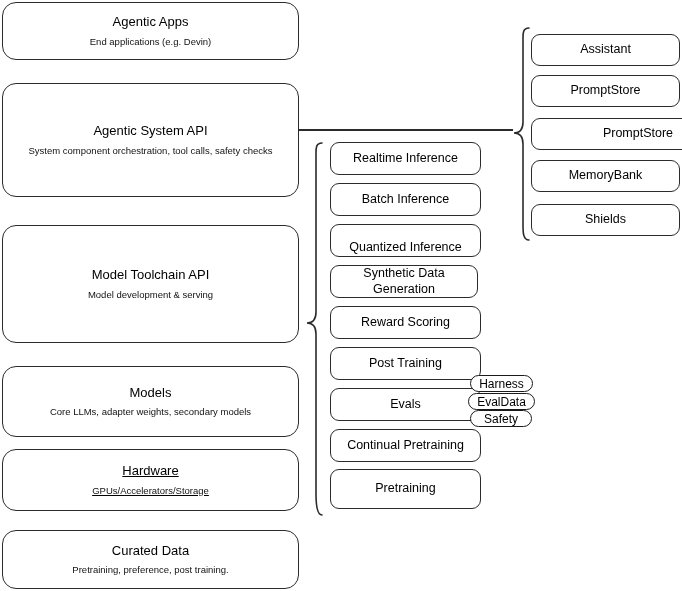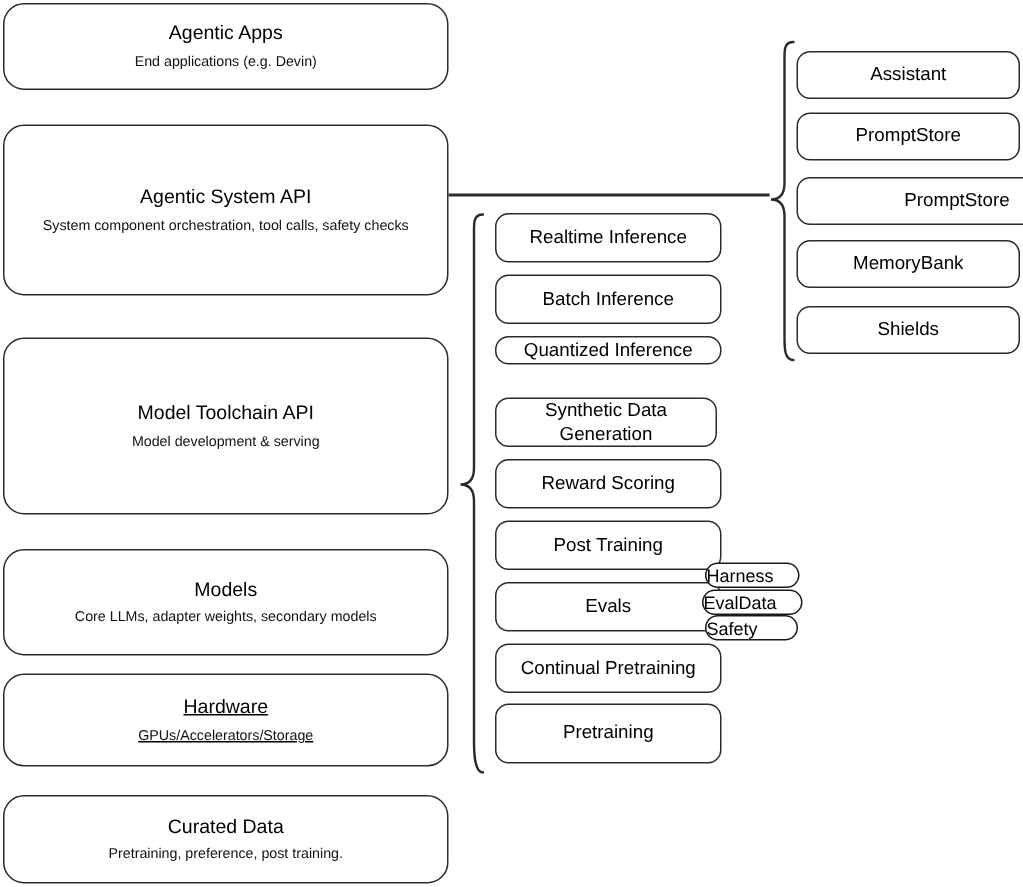--- a/index.html
+++ b/index.html
@@ -51,20 +51,21 @@
     font-size: 12.5px;
   }
   .pill {
     position: absolute;
     box-sizing: border-box;
     border: 1.6px solid #1a1a1a;
     border-radius: 999px;
     background: #ffffff;
     display: flex;
     align-items: center;
+    justify-content: center;
     font-size: 12px;
     color: #000;
     z-index: 5;
   }
   .brace-wrap {
     position: absolute;
     z-index: 2;
   }
   .brace-wrap svg {
     display: block;
@@ -124,21 +125,21 @@
       <path d="M16 1 C10 1 10 6 10 11 L10 95 C10 102 7 106 1 106 C7 106 10 110 10 117 L10 198 C10 205 10 213 16 213" stroke="#2b2b2b" stroke-width="1.6" fill="none" stroke-linecap="round"></path>
     </svg>
   </div>
 
   <div class="node small-node" style="left:330px; top:142px; width:151px; height:33px;">
     <div class="title">Realtime Inference</div>
   </div>
   <div class="node small-node" style="left:330px; top:183px; width:151px; height:33px;">
     <div class="title">Batch Inference</div>
   </div>
-  <div class="node small-node" style="left:330px; top:224px; width:151px; height:19px;justify-content:flex-end;">
+  <div class="node small-node" style="left:330px; top:224px; width:151px; height:33px;justify-content:flex-end;">
     <div class="title">Quantized Inference</div>
   </div>
   <div class="node small-node" style="left:330px; top:265px; width:148px; height:33px;">
     <div class="title">Synthetic Data Generation</div>
   </div>
   <div class="node small-node" style="left:330px; top:306px; width:151px; height:33px;">
     <div class="title">Reward Scoring</div>
   </div>
   <div class="node small-node" style="left:330px; top:347px; width:151px; height:33px;">
     <div class="title">Post Training</div>

